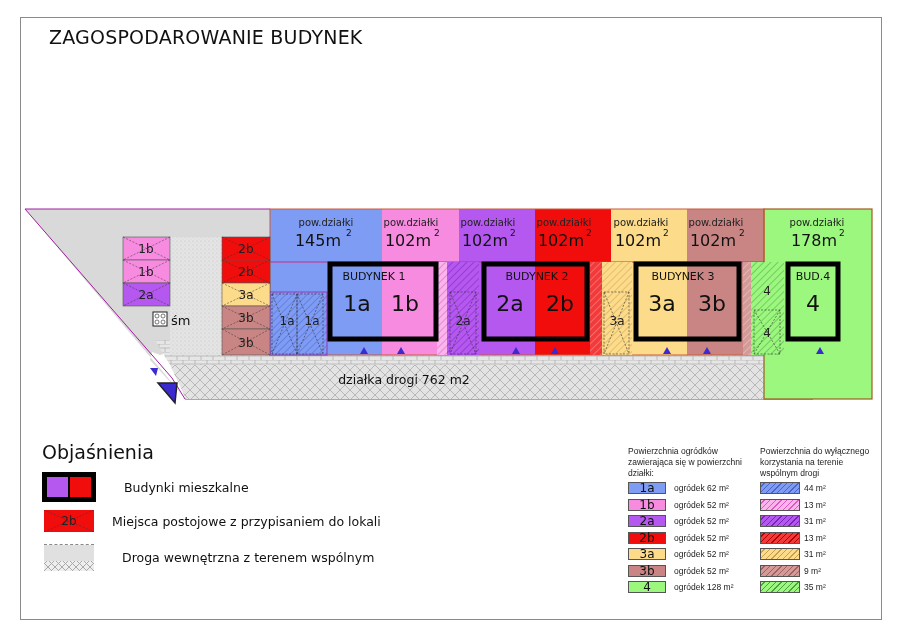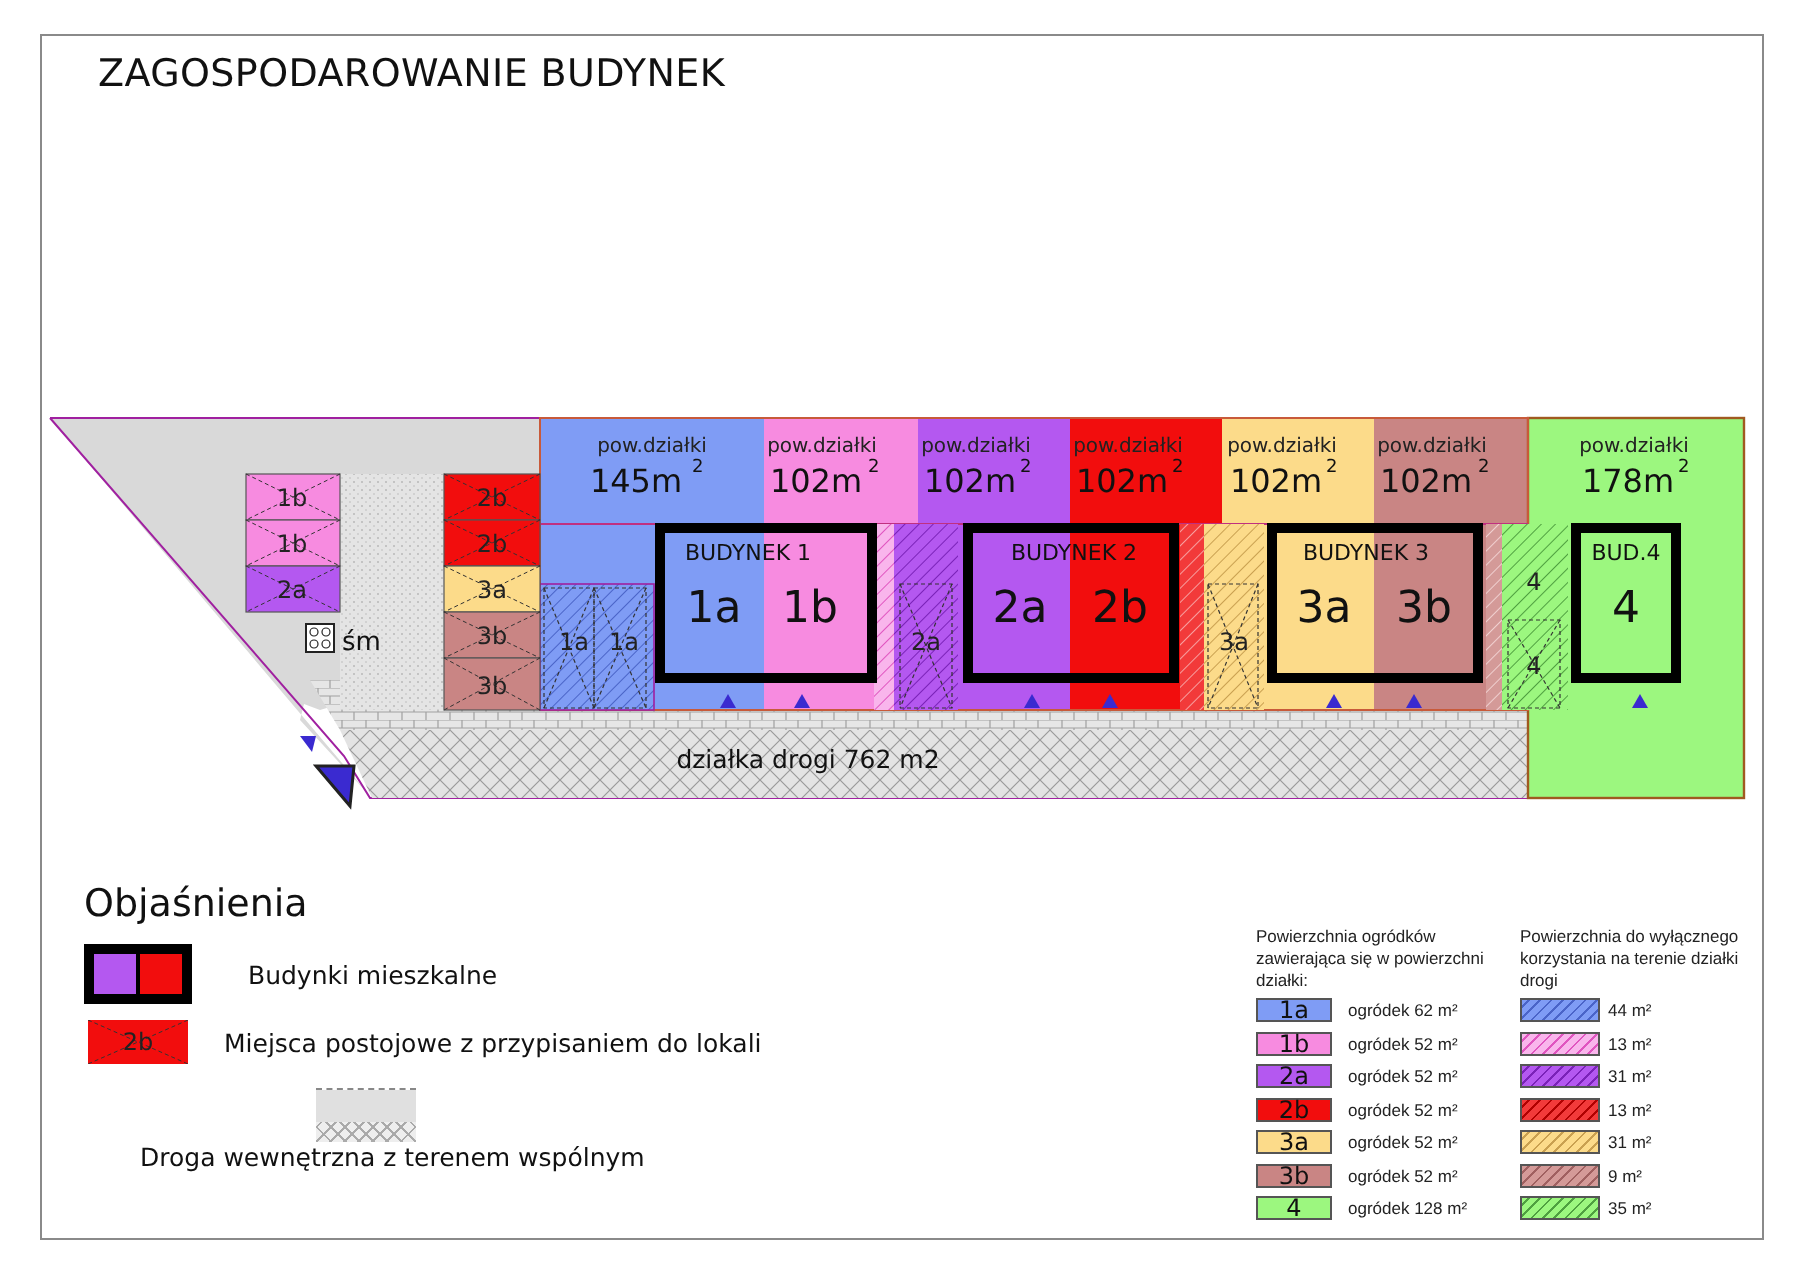--- a/index.html
+++ b/index.html
@@ -5,21 +5,21 @@
   html,body{margin:0;padding:0;background:#ffffff;}
   body{width:900px;height:636px;position:relative;overflow:hidden;font-family:"DejaVu Sans",sans-serif;color:#111;}
   .frame{position:absolute;left:20px;top:17px;width:862px;height:603px;border:1px solid #8a8a8a;box-sizing:border-box;}
   .title{position:absolute;left:49px;top:26px;font-size:19px;letter-spacing:0.2px;color:#111;}
   svg.plan{position:absolute;left:0;top:0;}
   .ptxt{font-family:"DejaVu Sans",sans-serif;}
   .legend-title{position:absolute;left:42px;top:441px;font-size:19px;color:#111;}
   .leg-row{position:absolute;left:42px;display:flex;align-items:center;}
   .leg-label{font-size:12.5px;color:#111;margin-left:28px;white-space:nowrap;}
   .table-block{position:absolute;font-family:"Liberation Sans",sans-serif;}
-  .tb-head{font-size:8.5px;line-height:11px;color:#222;width:150px;margin-top:17px;}
+  .tb-head{font-size:8.5px;line-height:11px;color:#222;width:150px;}
   .tb-row{display:flex;align-items:center;height:16.5px;}
   .sw{width:38px;height:12px;border:1px solid #555;box-sizing:border-box;font-size:12px;line-height:11px;text-align:center;color:#111;font-family:"DejaVu Sans",sans-serif;}
   .sw2{width:40px;height:12px;border:1px solid #555;box-sizing:border-box;}
   .tb-val{font-size:8.5px;margin-left:8px;color:#222;white-space:nowrap;}
 </style>
 </head>
 <body>
 
 <div class="frame"></div>
 <div class="title">ZAGOSPODAROWANIE BUDYNEK</div>
@@ -230,21 +230,21 @@
 <div class="leg-row" style="top:510px;">
   <div style="width:50px;height:22px;background:#f20d0d;position:relative;margin-left:2px;font-size:12px;text-align:center;line-height:22px;color:#222;">
     <svg width="50" height="22" style="position:absolute;left:0;top:0;">
         <path d="M0,0 L50,22 M50,0 L0,22" stroke="#333" stroke-width="0.5" stroke-dasharray="2,1.5"></path>
       </svg>
     <span style="position:relative;">2b</span>
   </div>
   <span class="leg-label" style="margin-left:18px;">Miejsca postojowe z przypisaniem do lokali</span>
 </div>
 
-<div class="leg-row" style="top:544px;flex-direction:column;">
+<div class="leg-row" style="top:544px;">
   <div style="width:50px;height:26px;margin-left:2px;display:flex;flex-direction:column;border-top:1px dashed #888;">
     <div style="flex:1;background:#e0e0e0;"></div>
     <div style="height:10px;background-color:#eee;background-image:repeating-linear-gradient(45deg,#aaa 0 1px,transparent 1px 5px),repeating-linear-gradient(-45deg,#aaa 0 1px,transparent 1px 5px);"></div>
   </div>
   <span class="leg-label">Droga wewnętrzna z terenem wspólnym</span>
 </div>
 
 <div class="table-block" style="left:628px;top:446px;">
   <div class="tb-head" style="width:125px;">Powierzchnia ogródków zawierająca się w powierzchni działki:</div>
   <div style="margin-top:1px;">
@@ -273,21 +273,21 @@
         <span class="tb-val">ogródek 52 m²</span>
       </div>
     <div class="tb-row">
         <div class="sw" style="background:#9cf77f;">4</div>
         <span class="tb-val">ogródek 128 m²</span>
       </div>
   </div>
 </div>
 
 <div class="table-block" style="left:760px;top:446px;">
-  <div class="tb-head" style="width:118px;">Powierzchnia do wyłącznego korzystania na terenie działki drogi</div>
+  <div class="tb-head" style="width:118px;">Powierzchnia do wyłącznego korzystania na terenie wspólnym drogi</div>
   <div style="margin-top:1px;">
     <div class="tb-row">
         <div class="sw2" style="background:repeating-linear-gradient(-45deg,#7f9cf5 0 3px,#4a64c8 3px 4px);"></div>
         <span class="tb-val" style="margin-left:4px;">44 m²</span>
       </div>
     <div class="tb-row">
         <div class="sw2" style="background:repeating-linear-gradient(-45deg,#f9b5ec 0 3px,#e055c0 3px 4px);"></div>
         <span class="tb-val" style="margin-left:4px;">13 m²</span>
       </div>
     <div class="tb-row">

